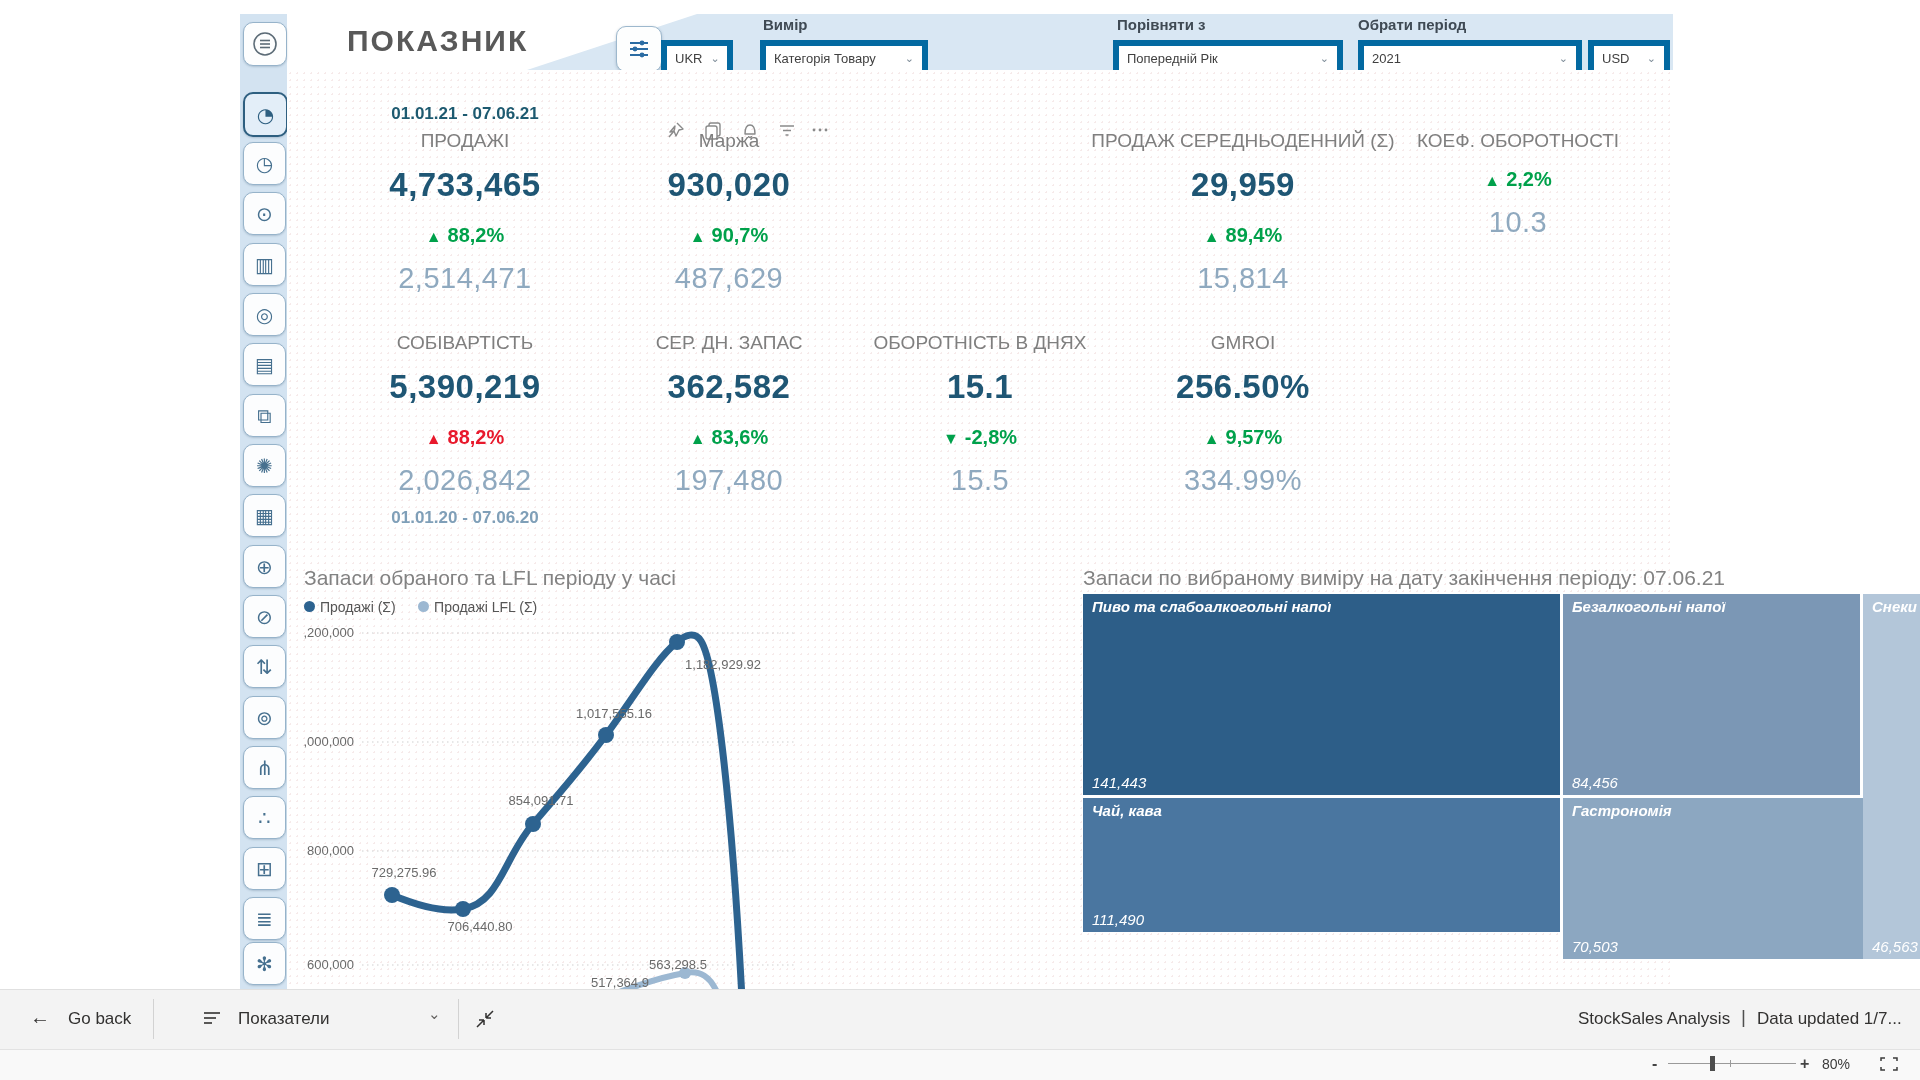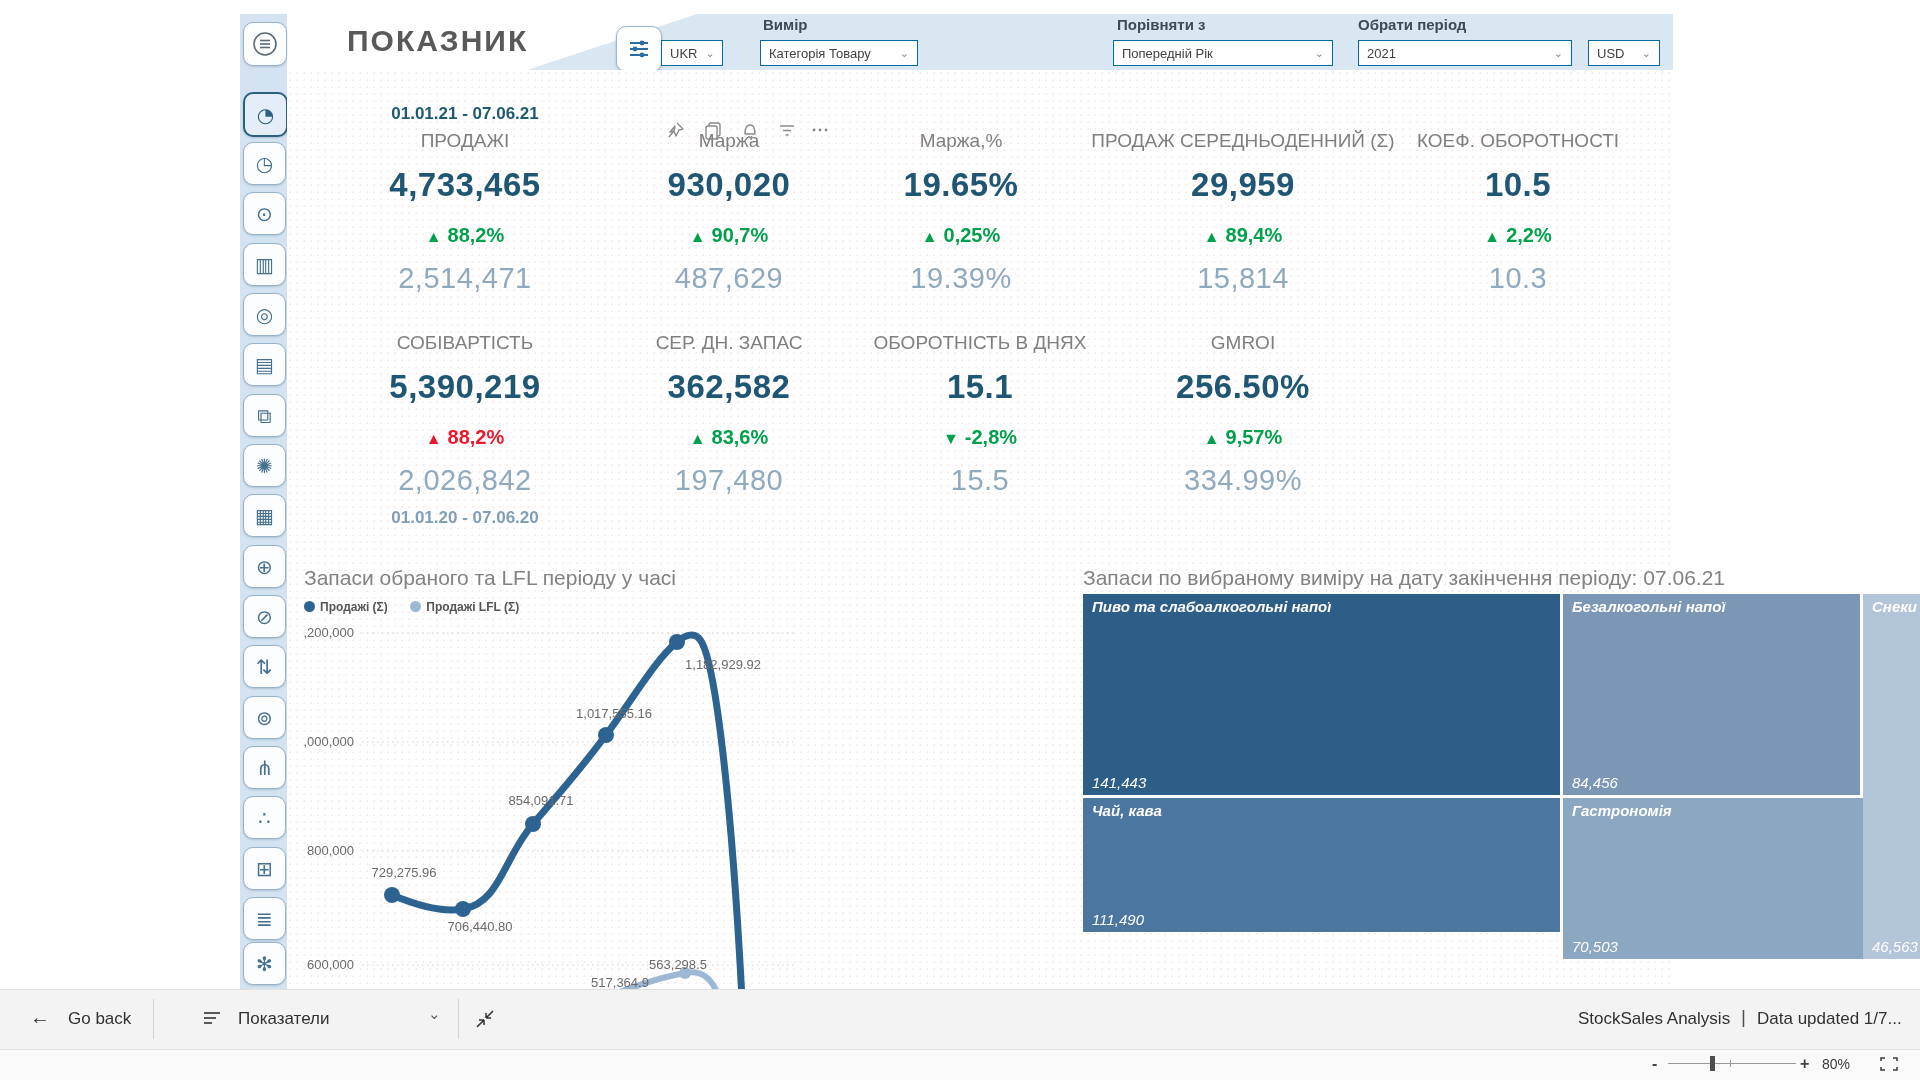--- a/index.html
+++ b/index.html
@@ -19,21 +19,21 @@
   #hamburger{left:243px;top:22px;width:42px;height:42px;background:#fdfefe;border:1px solid #96b3ca;border-radius:10px;
              box-shadow:0 1px 2px rgba(60,90,120,.25);display:flex;align-items:center;justify-content:center;cursor:pointer;}
   #page-title{left:347px;top:24px;font-size:30px;font-weight:bold;letter-spacing:2px;color:#595959;}
   #title-underline{left:345px;top:70px;width:236px;height:2px;background:#c4d7e6;}
   #help-btn{left:570px;top:14px;width:27px;height:27px;border-radius:50%;background:#a8a8a8;color:#fff;font-weight:bold;
             font-size:16px;display:flex;align-items:center;justify-content:center;cursor:pointer;}
   #filter-bar{left:527px;top:14px;width:1146px;height:56px;background:#d9e7f3;}
   #filter-bar::before{content:"";position:absolute;left:0;top:0;width:170px;height:56px;background:#fff;
             clip-path:polygon(0 0,170px 0,0 100%);}
   .flt-label{top:16px;font-size:15px;font-weight:bold;color:#3f4a54;}
-  .dd{top:40px;height:24px;background:#fff;border:1px solid #0369a1;display:flex;align-items:center;
+  .dd{top:40px;height:24px;background:#fff;border:6px solid #0369a1;display:flex;align-items:center;
       padding:0 8px;font-size:13px;color:#404040;cursor:pointer;justify-content:space-between;}
   .dd .chev{color:#7c8b97;font-size:11px;margin-left:8px;}
   #sliders-btn{left:616px;top:26px;width:44px;height:44px;background:#fdfefe;border:1px solid #9db8cd;border-radius:10px;
                box-shadow:0 1px 3px rgba(60,90,120,.3);display:flex;align-items:center;justify-content:center;cursor:pointer;}
 
   
   #canvas{left:287px;top:70px;width:1386px;height:919px;background:#fff;
           background-image:radial-gradient(rgba(214,160,160,.22) 1px,transparent 1px);background-size:7px 7px;}
 
   
@@ -45,21 +45,21 @@
   .kpi-delta{font-size:20px;font-weight:bold;height:36px;padding-top:10px;}
   .kpi-delta .arr{font-size:16px;margin-right:6px;}
   .up-green,.down-green{color:#00a14b;} .up-red{color:#e8192c;}
   .kpi-prev{font-size:29px;color:#8fa9bf;padding-top:2px;letter-spacing:.5px;}
 
   
   .vt-icon{top:118px;width:24px;height:24px;display:flex;align-items:center;justify-content:center;cursor:pointer;color:#8a8a8a;}
 
   
   .viz-title{font-size:21px;color:#828282;white-space:nowrap;}
-  .legend-item{display:inline-flex;align-items:center;margin-right:18px;font-size:12px;color:#555;font-weight:bold;}
+  .legend-item{display:inline-flex;align-items:center;margin-right:18px;font-size:14px;color:#555;}
   .legend-dot{width:11px;height:11px;border-radius:50%;display:inline-block;margin-right:5px;}
   .axis-text{font-size:13px;fill:#6a6a6a;}
   .dlabel{font-size:13px;fill:#6a6a6a;}
 
   
   #treemap{left:1083px;top:594px;width:871px;height:365px;}
   .tile{position:absolute;color:#fff;cursor:pointer;font-style:italic;}
   .tile .t-label{position:absolute;left:9px;top:4px;font-size:15px;font-weight:bold;white-space:nowrap;overflow:hidden;max-width:95%;}
   .tile .t-value{position:absolute;left:9px;bottom:4px;font-size:15px;}
   .tile1{background:#2d5e88;} .tile2{background:#4a76a0;} .tile3{background:#7b97b5;}
@@ -228,35 +228,28 @@
     <div class="kpi-value">4,733,465</div>
     <div class="kpi-delta up-green"><span class="arr">▲</span><span>88,2%</span></div>
     <div class="kpi-prev">2,514,471</div>
   </div>
   <div class="abs card" style="left:579px;top:130px">
     <div class="kpi-title">Маржа</div>
     <div class="kpi-value">930,020</div>
     <div class="kpi-delta up-green"><span class="arr">▲</span><span>90,7%</span></div>
     <div class="kpi-prev">487,629</div>
   </div>
-  <div class="abs card" style="left:811px;top:130px">
-    <div class="kpi-title">Маржа,%</div>
-    <div class="kpi-value">19.65%</div>
-    <div class="kpi-delta up-green"><span class="arr">▲</span><span>0,25%</span></div>
-    <div class="kpi-prev">19.39%</div>
-  </div>
   <div class="abs card" style="left:1063px;top:130px;width:360px">
     <div class="kpi-title">ПРОДАЖ СЕРЕДНЬОДЕННИЙ (Σ)</div>
     <div class="kpi-value">29,959</div>
     <div class="kpi-delta up-green"><span class="arr">▲</span><span>89,4%</span></div>
     <div class="kpi-prev">15,814</div>
   </div>
   <div class="abs card" style="left:1368px;top:130px">
     <div class="kpi-title">КОЕФ. ОБОРОТНОСТІ</div>
-    <div class="kpi-value">10.5</div>
     <div class="kpi-delta up-green"><span class="arr">▲</span><span>2,2%</span></div>
     <div class="kpi-prev">10.3</div>
   </div>
 
   <div class="abs card" style="left:315px;top:332px">
     <div class="kpi-title">СОБІВАРТІСТЬ</div>
     <div class="kpi-value">5,390,219</div>
     <div class="kpi-delta up-red"><span class="arr">▲</span><span>88,2%</span></div>
     <div class="kpi-prev">2,026,842</div>
   </div>

